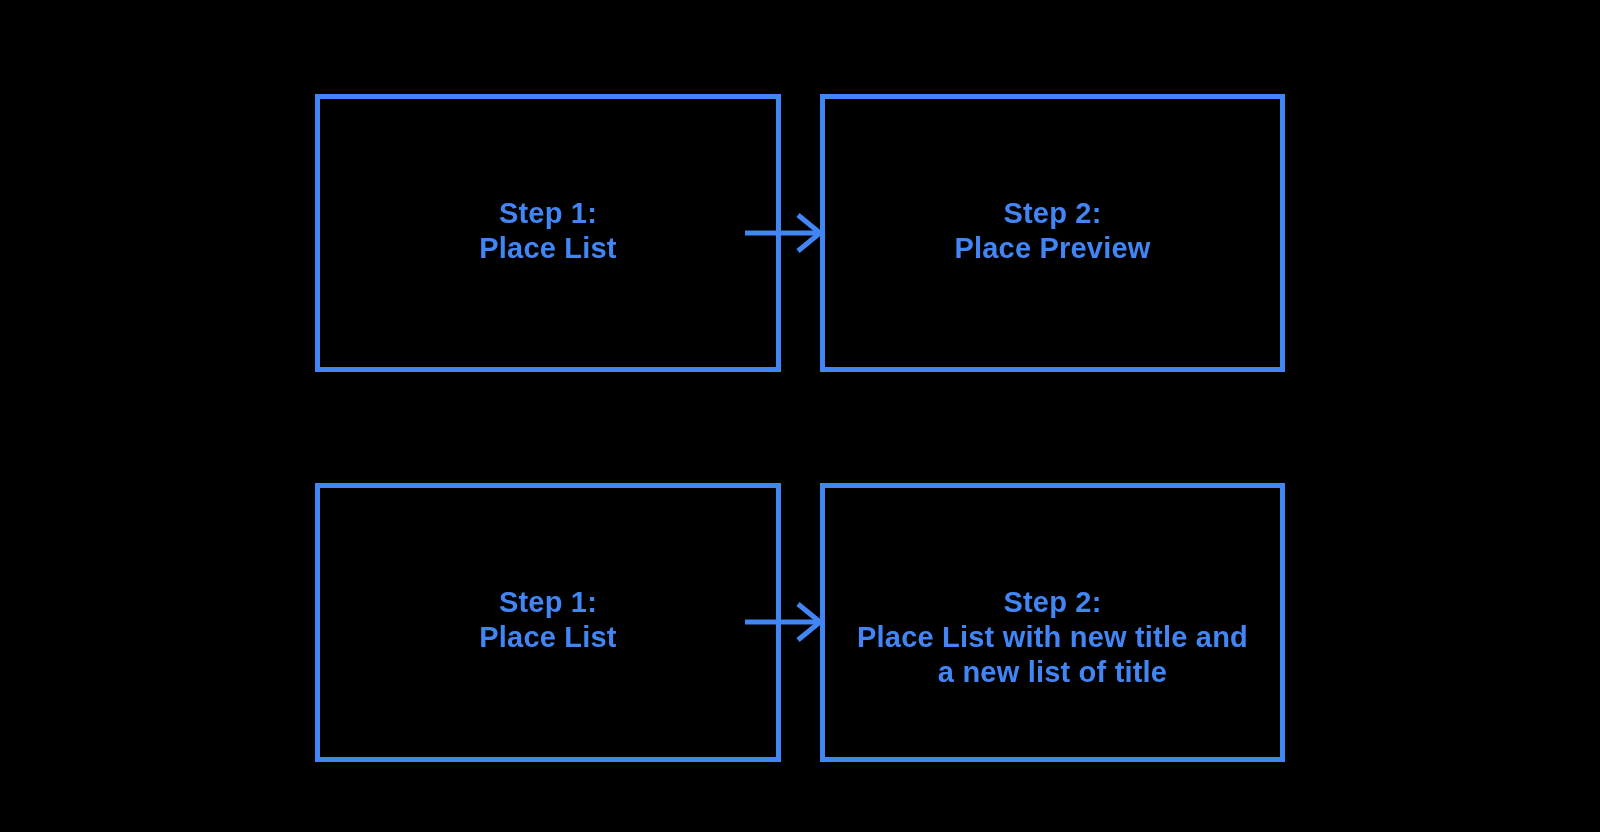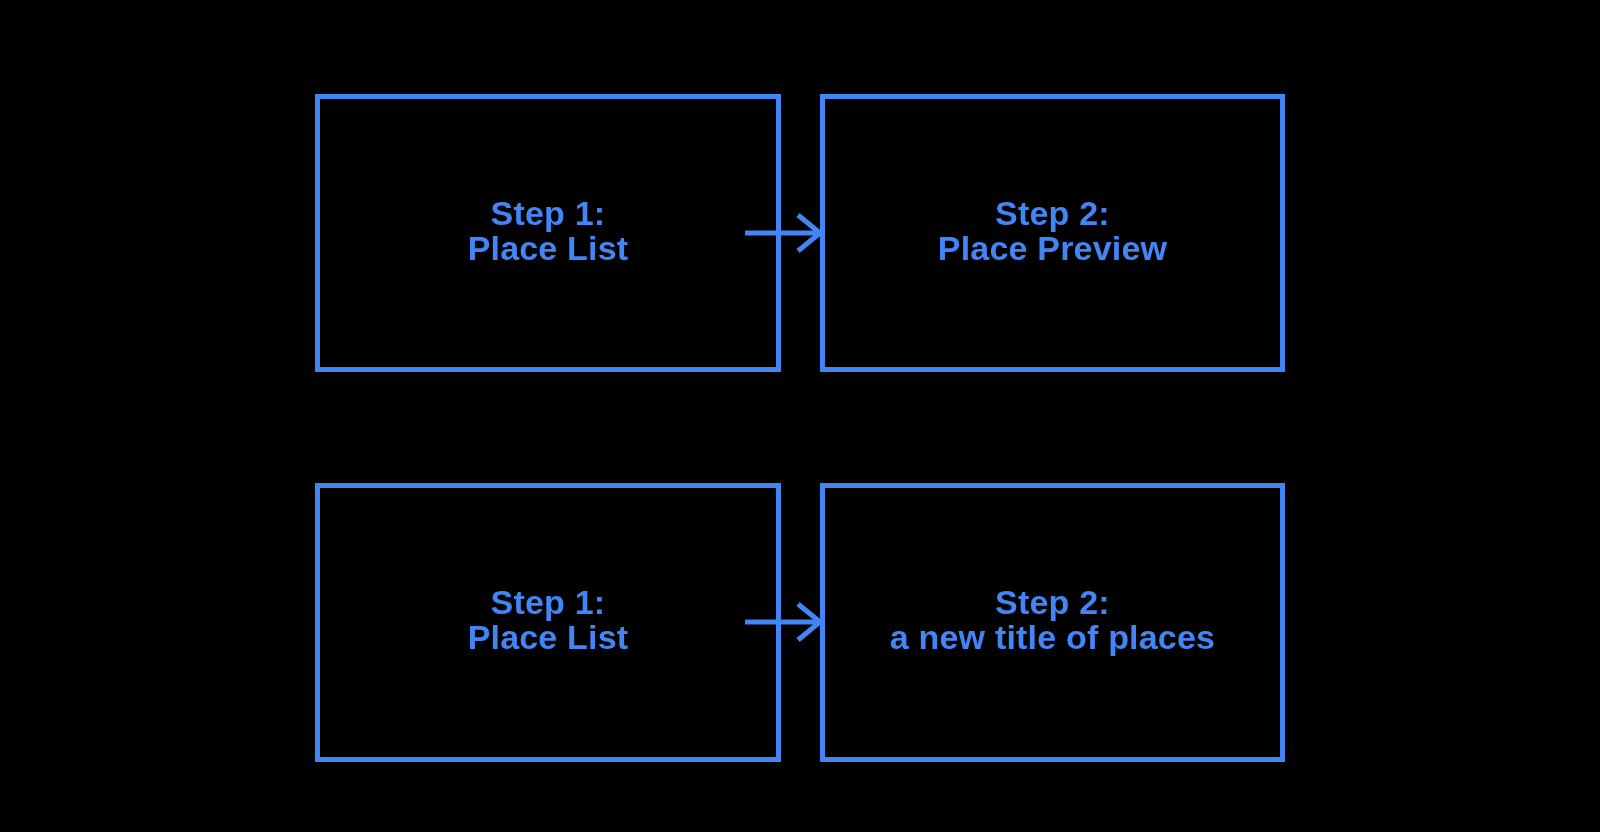--- a/index.html
+++ b/index.html
@@ -25,21 +25,21 @@
   .b2 { left: 820px; top: 94px;  width: 465px; height: 278px; }
   .b3 { left: 315px; top: 483px; width: 466px; height: 279px; }
   .b4 { left: 820px; top: 483px; width: 465px; height: 279px; }
   .box-text {
     position: absolute;
     left: 4px;
     right: 4px;
     top: 97px;
     text-align: center;
     color: var(--accent, #4285F4);
-    font-size: 34px;
+    font-size: 29px;
     line-height: 35px;
     font-weight: 600;
     letter-spacing: 0.2px;
     white-space: nowrap;
   }
   .box-text span { display: block; }
   .arrow {
     position: absolute;
     width: 84px;
     height: 60px;
@@ -87,17 +87,18 @@
   </div>
 
   <svg class="arrow a2" viewBox="0 0 84 60" aria-hidden="true">
     <line x1="2" y1="30" x2="74" y2="30"></line>
     <polyline points="55,12 77,30 55,48"></polyline>
   </svg>
 
   <div class="flow-box b4">
     <div class="box-text">
       <span>Step 2:</span>
-      <span>a new title of places</span>
+      <span>Place List with new title and</span>
+      <span>a new list of title</span>
     </div>
   </div>
 
 </div>
 
 </body></html>

